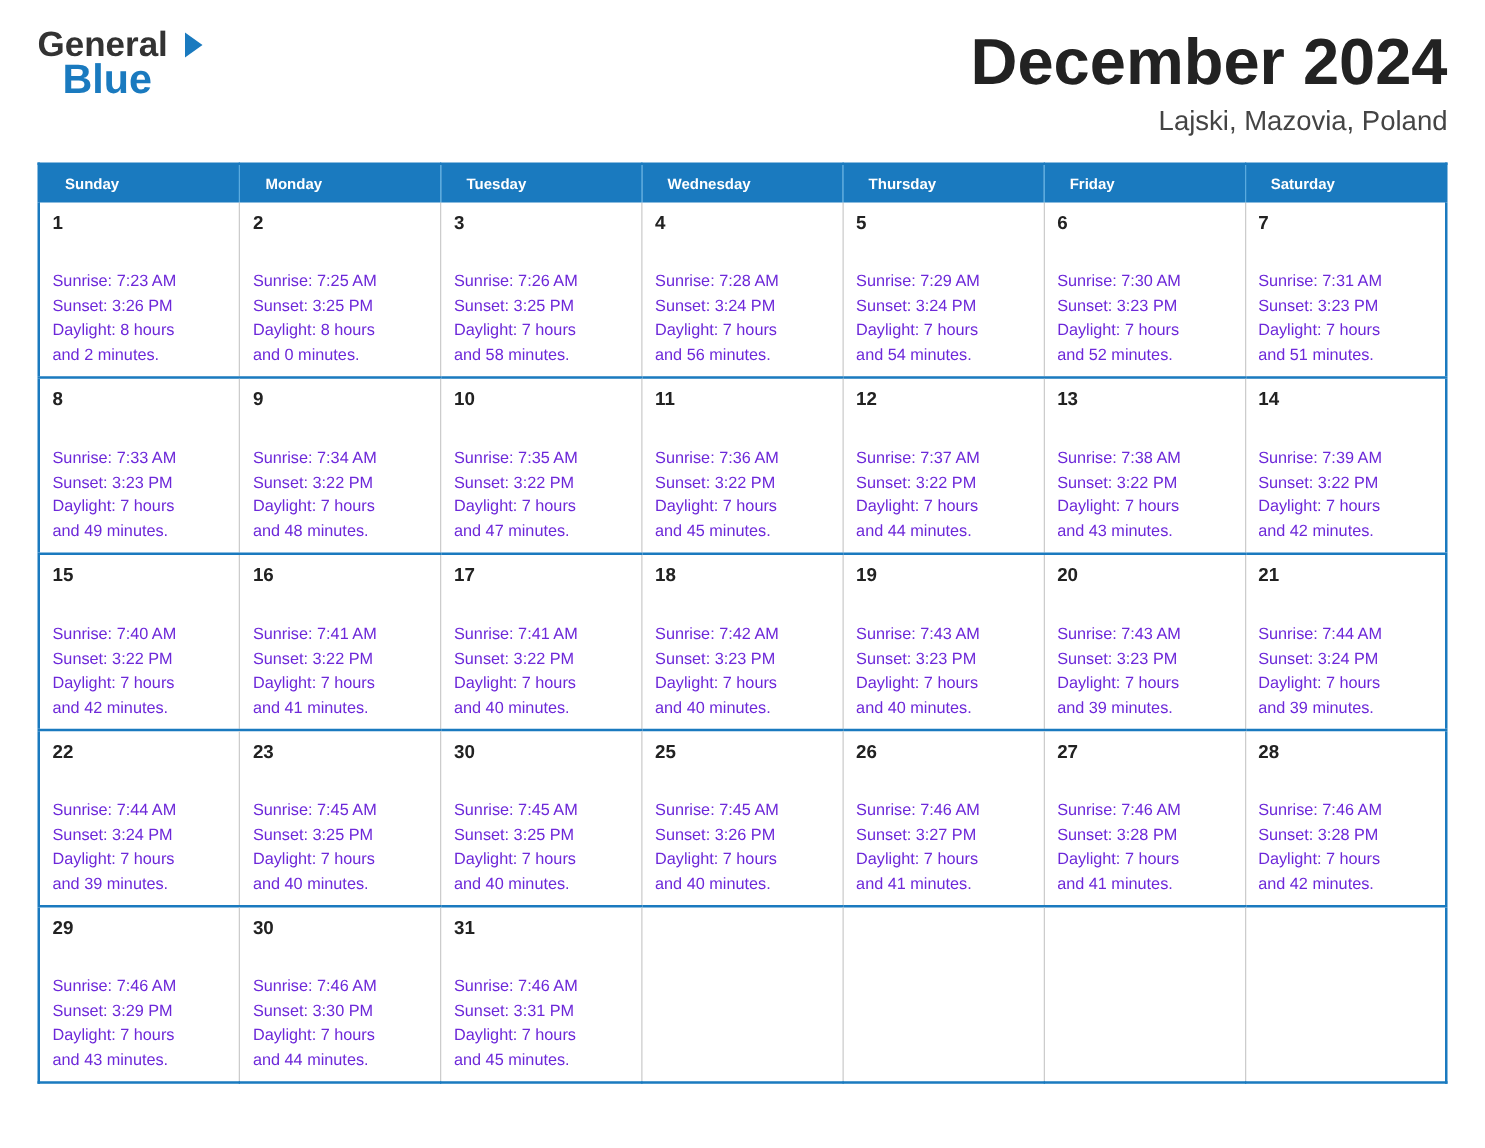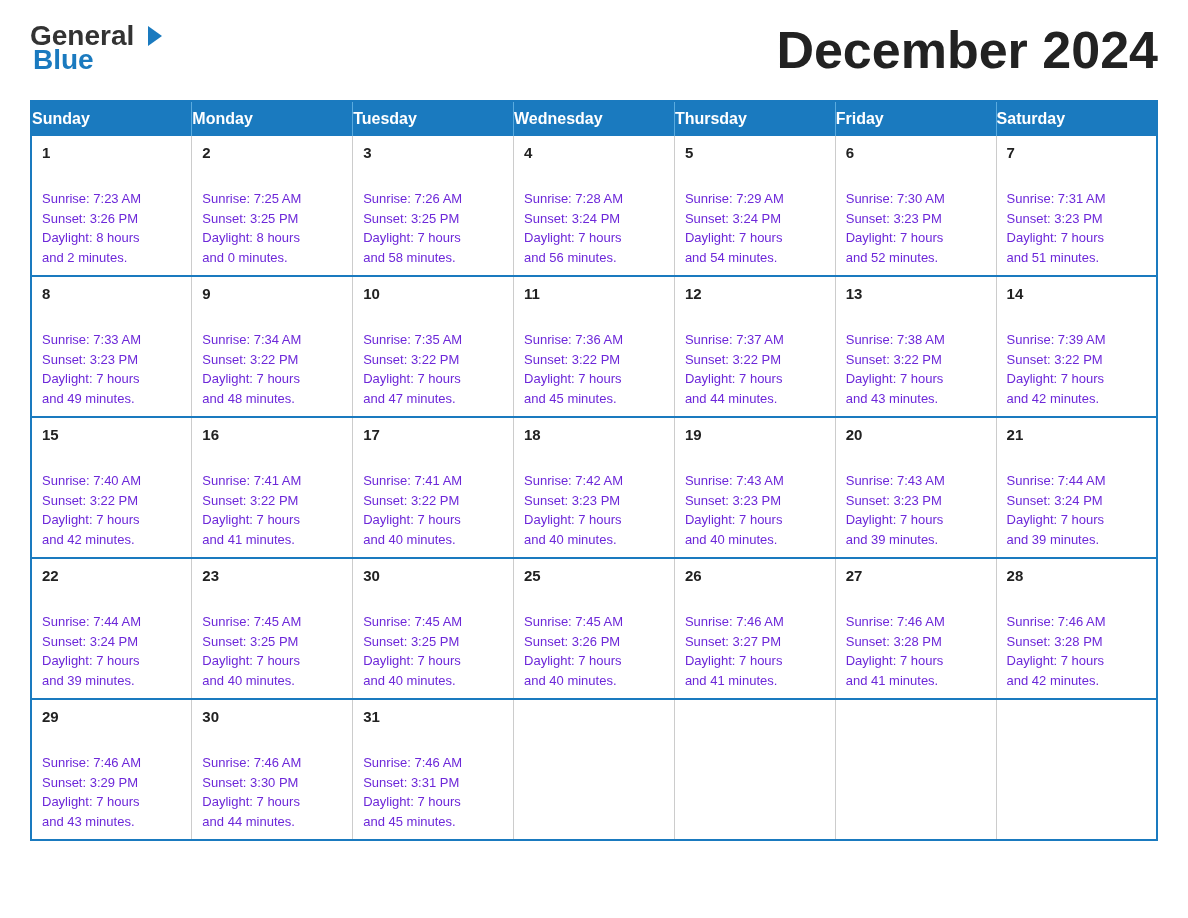--- a/index.html
+++ b/index.html
@@ -35,24 +35,24 @@
       width: 0;
       height: 0;
       border-left: 14px solid #1a7abf;
       border-top: 10px solid transparent;
       border-bottom: 10px solid transparent;
       margin: 0 2px;
       vertical-align: middle;
     }
     .logo-line2 {
       color: #1a7abf;
-      font-size: 28px;
+      font-size: 33px;
       font-weight: bold;
       margin-top: -8px;
-      margin-left: 3px;
+      margin-left: 20px;
     }
     .title-section {
       text-align: right;
     }
     .month-title {
       font-size: 52px;
       font-weight: bold;
       color: #222;
       text-align: center;
     }
@@ -62,23 +62,23 @@
       margin-top: 4px;
     }
     .calendar-table {
       width: 100%;
       border-collapse: collapse;
       border: 2px solid #1a7abf;
     }
     .calendar-table thead tr th {
       background-color: #1a7abf;
       color: #fff;
-      font-size: 16px;
-      font-weight: bold;
-      padding: 8px 0;
+      font-size: 12px;
+      font-weight: bold;
+      padding: 8px 20px;
       text-align: left;
       border-right: 1px solid #5aabdf;
     }
     .calendar-table thead tr th:last-child {
       border-right: none;
     }
     .calendar-table tbody tr td {
       vertical-align: top;
       padding: 8px 10px;
       border-right: 1px solid #ccc;
@@ -118,20 +118,21 @@
 <div class="header">
   <div class="logo">
     <div class="logo-text">
       <span class="logo-general">General</span>
         <span class="logo-triangle"></span>
     </div>
     <div class="logo-line2">Blue</div>
   </div>
   <div class="title-section">
     <div class="month-title">December 2024</div>
+    <div class="subtitle">Lajski, Mazovia, Poland</div>
   </div>
 </div>
 
 <table class="calendar-table">
   <thead>
     <tr>
     <th>Sunday</th>
         <th>Monday</th>
         <th>Tuesday</th>
         <th>Wednesday</th>

